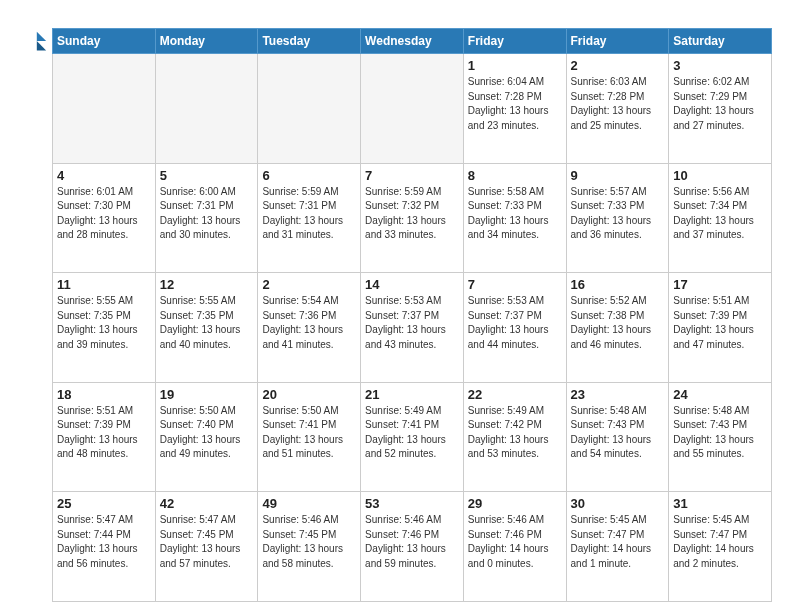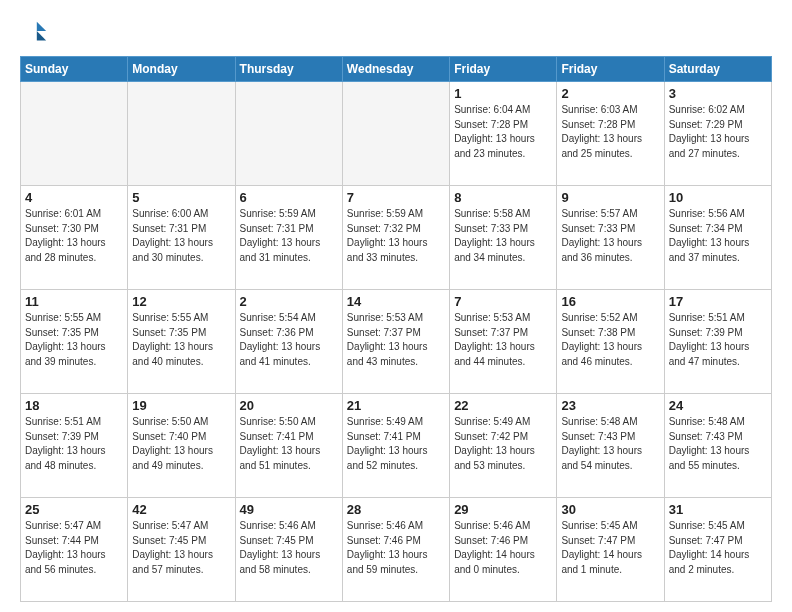--- a/index.html
+++ b/index.html
@@ -6,23 +6,22 @@
     body {
       width: 792px;
       height: 612px;
       font-family: Arial, sans-serif;
       background: #fff;
       overflow: hidden;
     }
     .page {
       width: 792px;
       height: 612px;
-      padding: 18px 20px 10px 20px;
-      display: flex;
-      flex-direction: column;
+      padding: 28px 20px 10px 20px;
+      display: flex;
     }
     .header {
       display: flex;
       justify-content: space-between;
       align-items: flex-start;
       margin-bottom: 10px;
     }
     .logo {
       display: flex;
       align-items: center;
@@ -123,21 +122,21 @@
       <div class="month-title"></div>
       <div class="location"></div>
     </div>
   </div>
 
   <table class="calendar" id="cal-table">
     <thead>
       <tr id="header-row">
           <th>Sunday</th>
           <th>Monday</th>
-          <th>Thursday</th>
+          <th>Tuesday</th>
           <th>Wednesday</th>
           <th>Friday</th>
           <th>Friday</th>
           <th>Saturday</th>
         </tr>
     </thead>
     <tbody id="cal-body">
         <tr class="week-row">
           <td class="empty"></td>
           <td class="empty"></td>
@@ -253,21 +252,21 @@
           </td>
           <td>
             <span class="day-num">42</span>
             <div class="day-info">Sunrise: 5:47 AM<br>Sunset: 7:45 PM<br>Daylight: 13 hours<br>and 57 minutes.</div>
           </td>
           <td>
             <span class="day-num">49</span>
             <div class="day-info">Sunrise: 5:46 AM<br>Sunset: 7:45 PM<br>Daylight: 13 hours<br>and 58 minutes.</div>
           </td>
           <td>
-            <span class="day-num">28</span>
+            <span class="day-num">53</span>
             <div class="day-info">Sunrise: 5:46 AM<br>Sunset: 7:46 PM<br>Daylight: 13 hours<br>and 59 minutes.</div>
           </td>
           <td>
             <span class="day-num">29</span>
             <div class="day-info">Sunrise: 5:46 AM<br>Sunset: 7:46 PM<br>Daylight: 14 hours<br>and 0 minutes.</div>
           </td>
           <td>
             <span class="day-num">30</span>
             <div class="day-info">Sunrise: 5:45 AM<br>Sunset: 7:47 PM<br>Daylight: 14 hours<br>and 1 minute.</div>
           </td>

